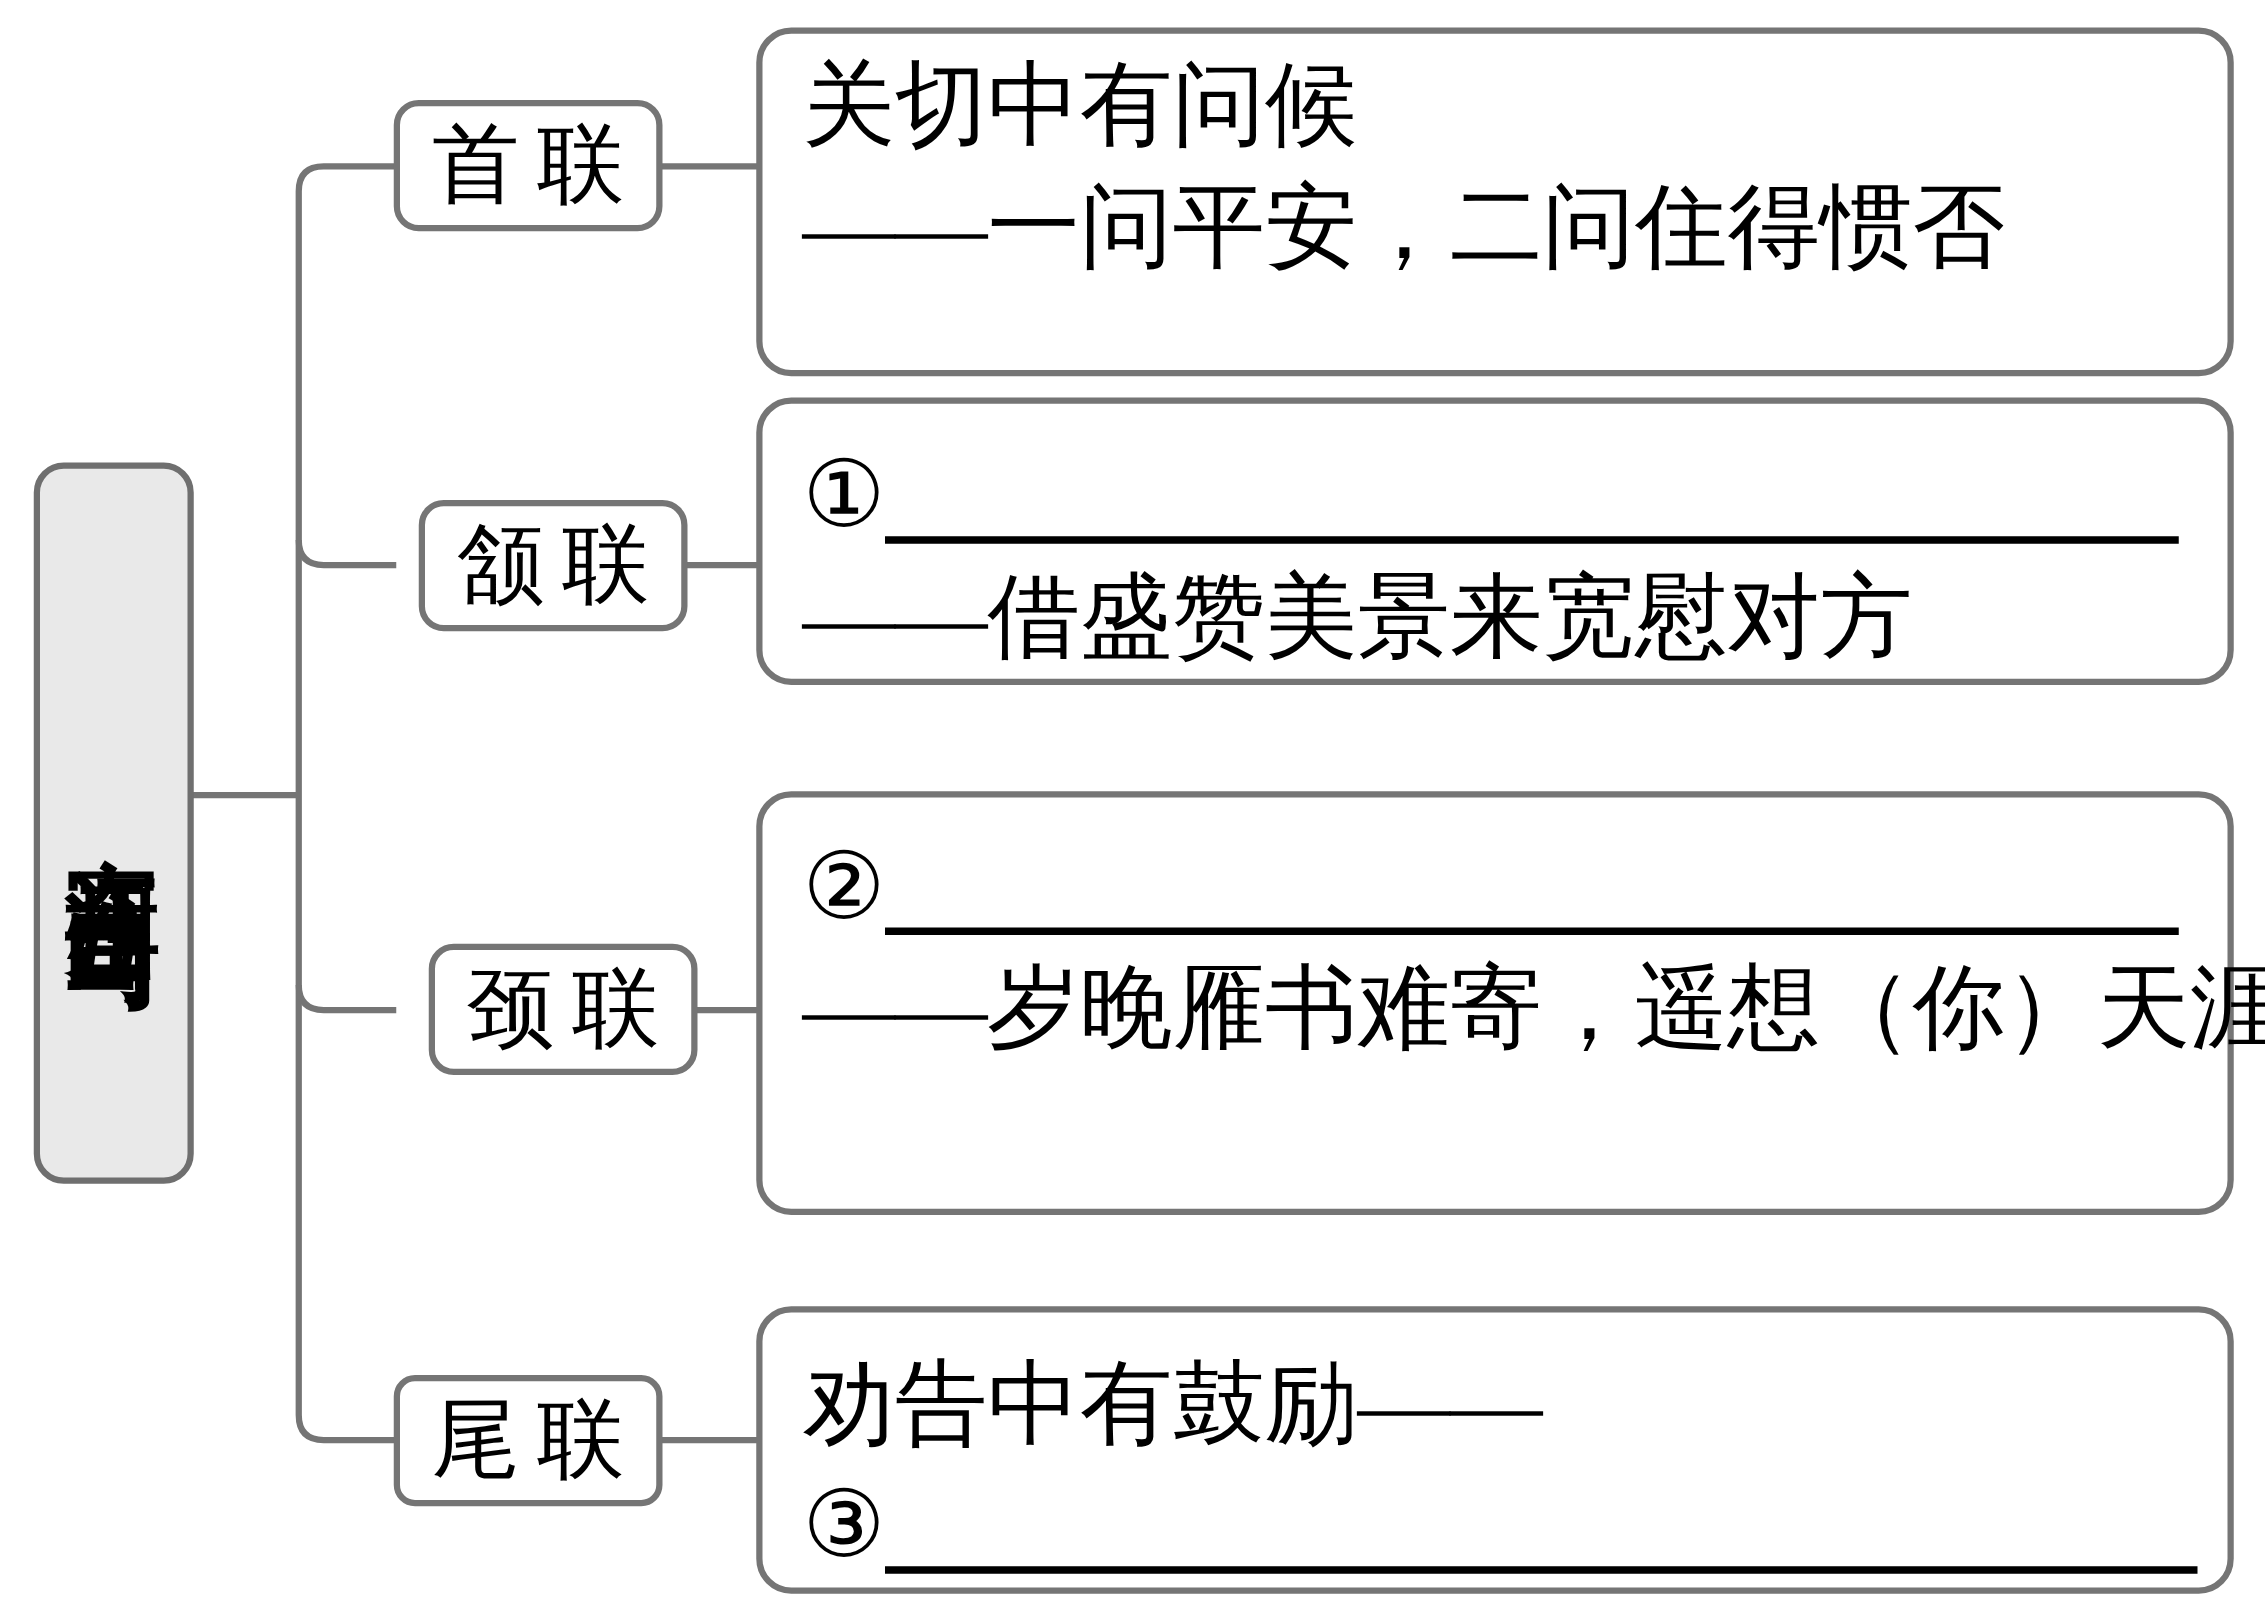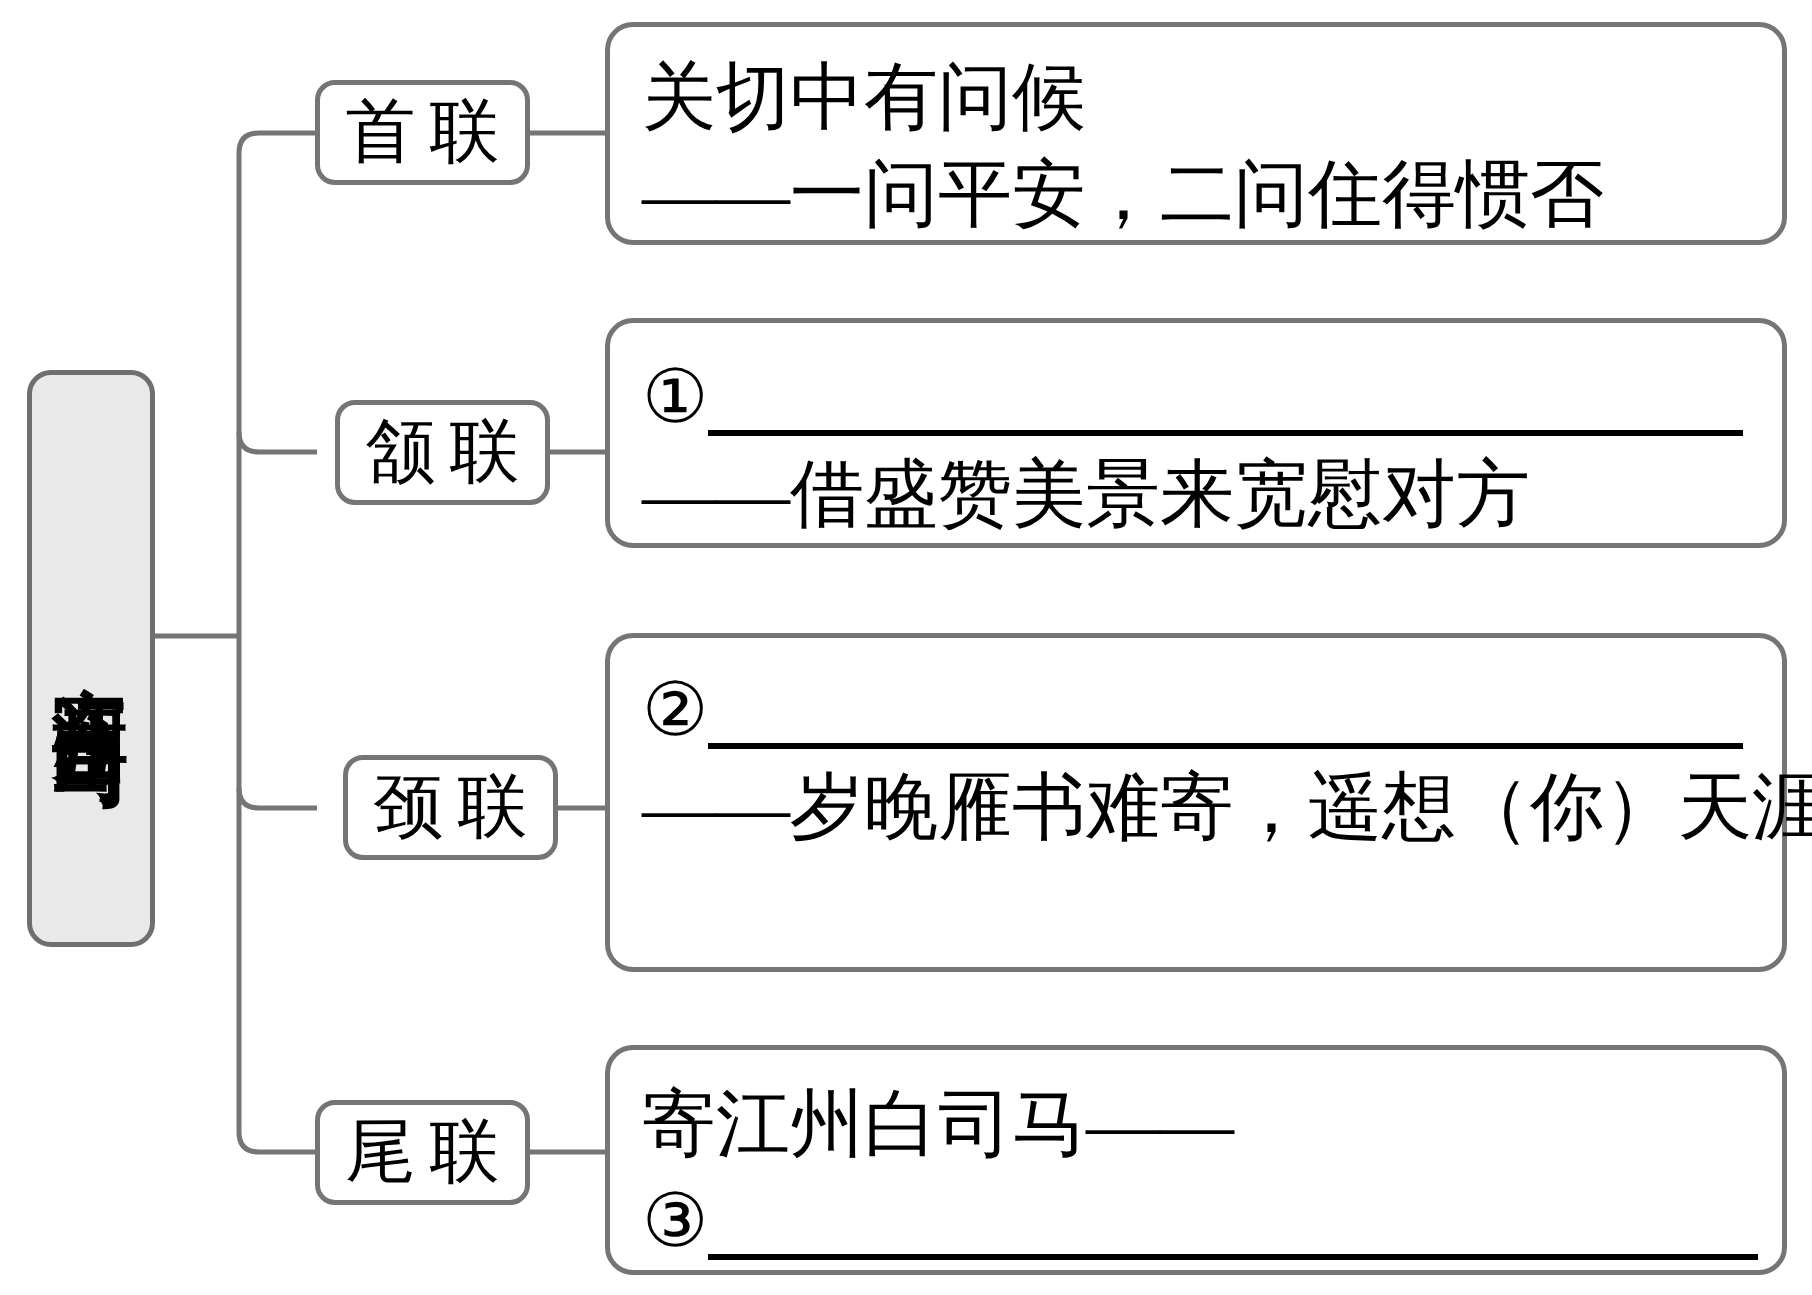--- a/index.html
+++ b/index.html
@@ -24,30 +24,30 @@
   
   .label-box{
     position:absolute;left:315px;width:215px;height:105px;
     background:#ffffff;border:5px solid #757575;border-radius:20px;
     box-sizing:border-box;display:flex;align-items:flex-start;justify-content:center;
     font-size:70px;letter-spacing:14px;padding-left:14px;
   }
   .label-1{top:80px;}
   .label-2{top:400px;margin-left:20px;}
   .label-3{top:755px;margin-left:28px;}
-  .label-4{top:1100px;}
+  .label-4{top:1100px;border-radius:17px;}
 
   
   .content-box{
     position:absolute;left:605px;width:1182px;
     background:#ffffff;border:5px solid #757575;border-radius:28px;
     box-sizing:border-box;padding-left:32px;padding-right:20px;
     font-size:74px;
   }
-  .content-1{top:22px;height:223px;padding-top:22px;font-family:Liberation Serif, serif;}
+  .content-1{top:22px;height:279px;padding-top:10px;font-family:Liberation Serif, serif;}
   .content-2{top:318px;height:230px;padding-top:26px;}
   .content-3{top:633px;height:339px;padding-top:24px;}
   .content-4{top:1045px;height:230px;padding-top:26px;}
   .line{display:block;line-height:97px;white-space:nowrap;}
   .blank{
     display:inline-block;border-bottom:6px solid #000;
     vertical-align:-14px;height:50px;
   }
   .blank-w1{width:1035px;}
   .blank-w2{width:1035px;}
@@ -112,20 +112,20 @@
     <div class="line">
       <span>②</span><span class="blank blank-w2"></span>
     </div>
     <div class="line">
       <span>——岁晚雁书难寄，遥想（你）天涯</span>
     </div>
   </div>
 
   <div class="content-box content-4">
     <div class="line">
-      <span>寄江州白司马——</span>
+      <span>劝告中有鼓励——</span>
     </div>
     <div class="line">
       <span>③</span><span class="blank blank-w3"></span>
     </div>
   </div>
 
 </div>
 
 </body></html>

